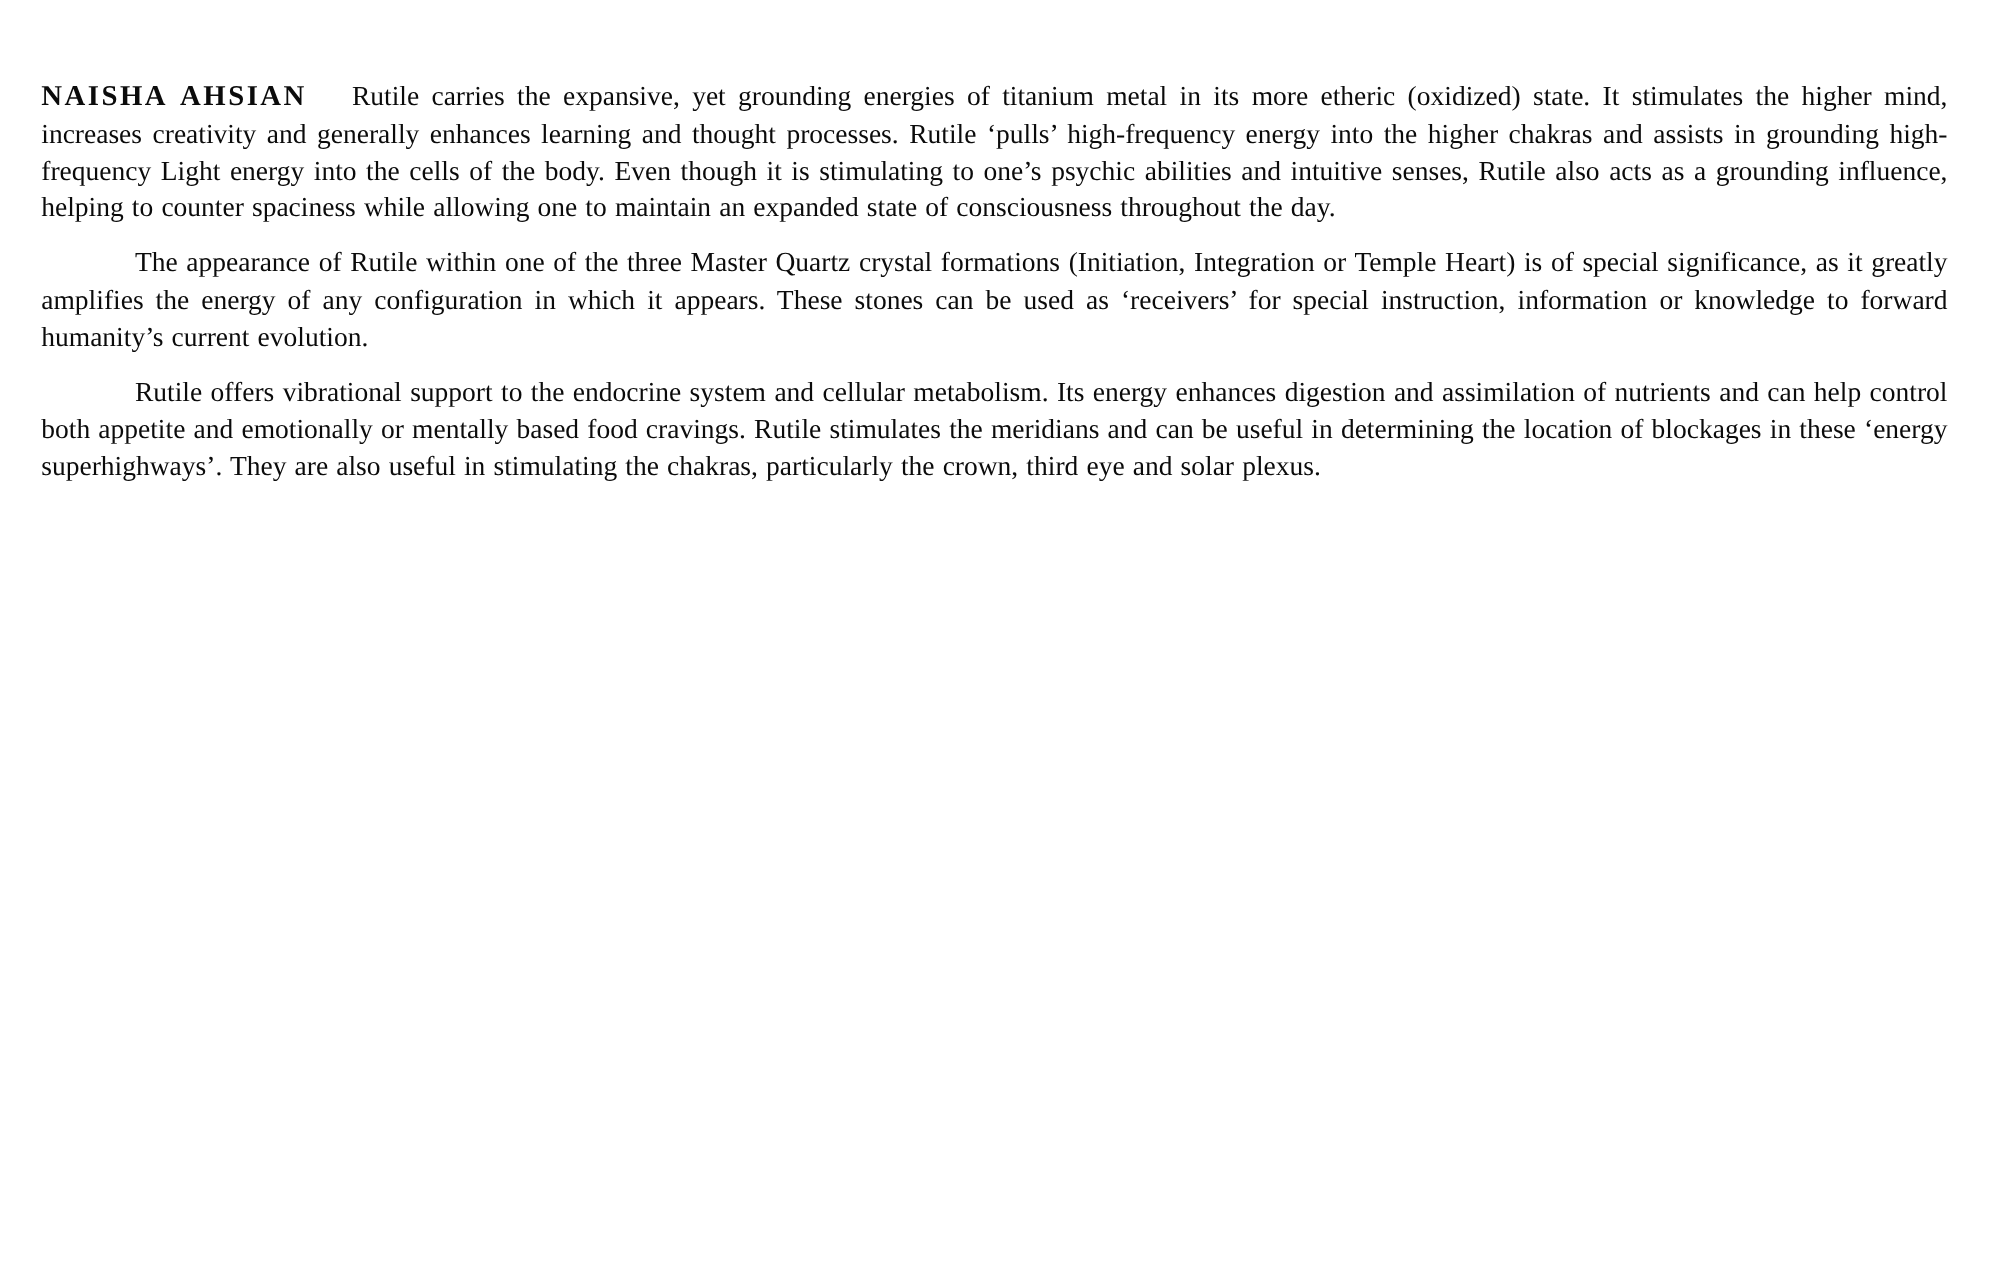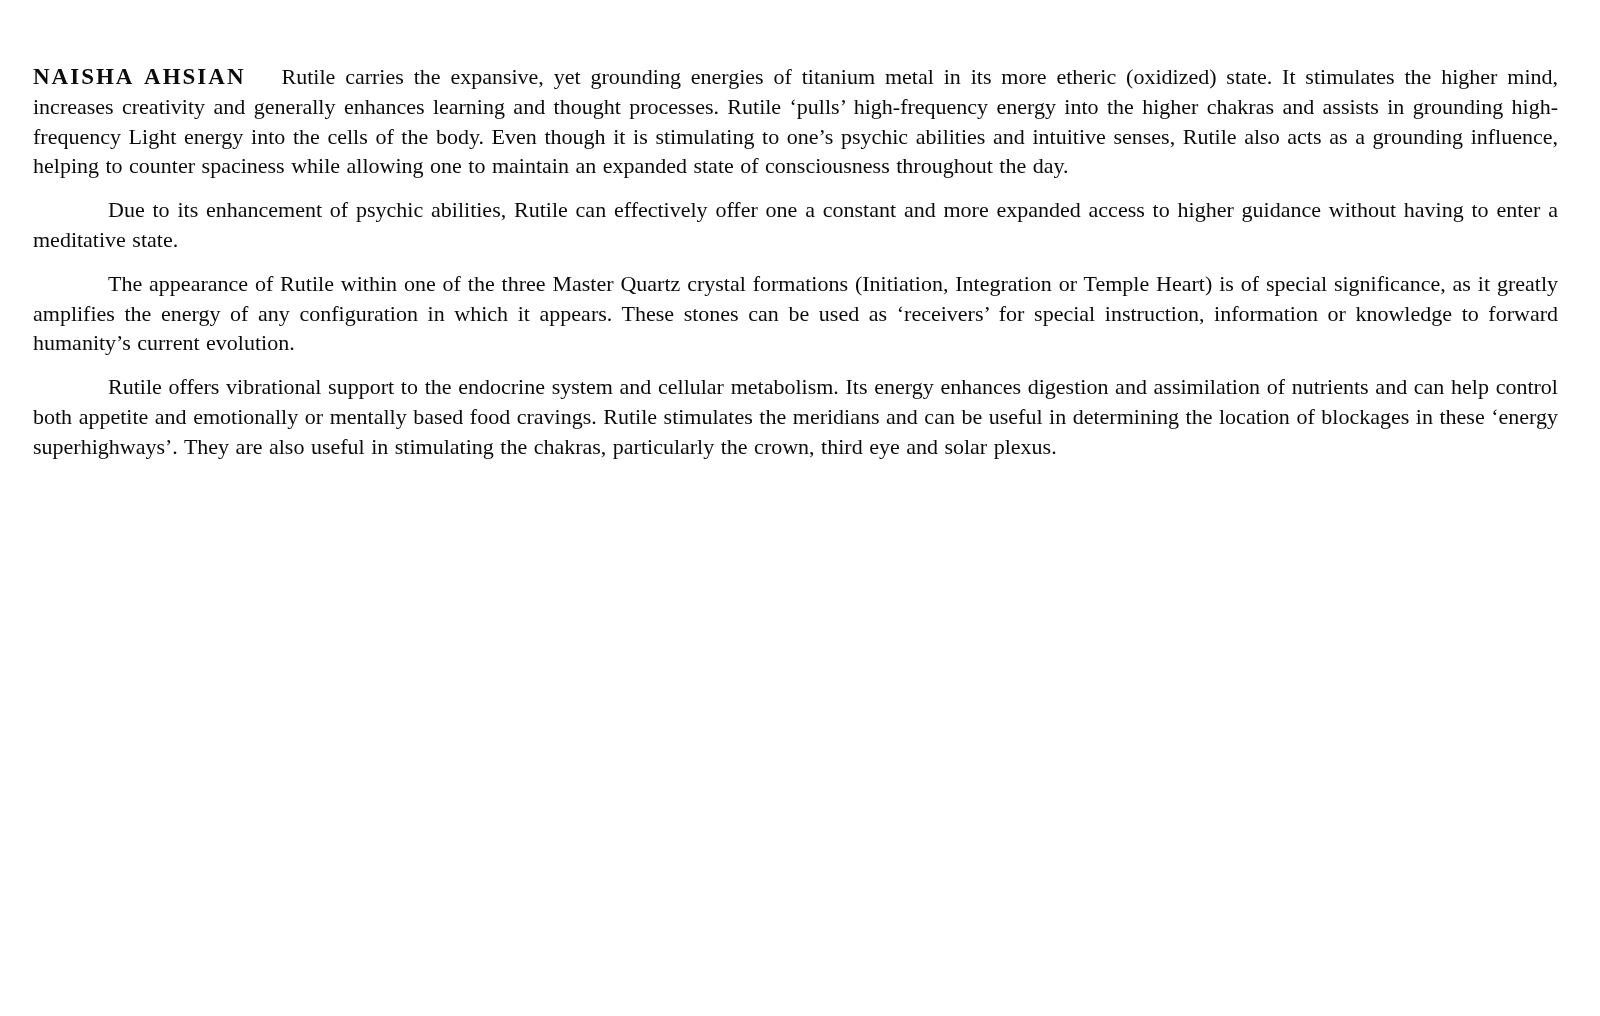--- a/index.html
+++ b/index.html
@@ -49,20 +49,19 @@
   }
 </style>
 </head>
 <body>
 
 <div class="page">
   <div class="text-block">
 
     <p class="para"><span class="author">NAISHA AHSIAN</span><span>Rutile carries the expansive, yet grounding energies of titanium metal in its more etheric (oxidized) state. It stimulates the higher mind, increases creativity and generally enhances learning and thought processes. Rutile ‘pulls’ high-frequency energy into the higher chakras and assists in grounding high-frequency Light energy into the cells of the body. Even though it is stimulating to one’s psychic abilities and intuitive senses, Rutile also acts as a grounding influence, helping to counter spaciness while allowing one to maintain an expanded state of consciousness throughout the day.</span></p>
 
-    <p class="para indent">Due to its enhancement of psychic abilities, Rutile can effectively offer one a constant and more expanded access to higher guidance without having to enter a meditative state.</p>
 
     <p class="para indent">The appearance of Rutile within one of the three Master Quartz crystal formations (Initiation, Integration or Temple Heart) is of special significance, as it greatly amplifies the energy of any configuration in which it appears. These stones can be used as ‘receivers’ for special instruction, information or knowledge to forward humanity’s current evolution.</p>
 
     <p class="para indent">Rutile offers vibrational support to the endocrine system and cellular metabolism. Its energy enhances digestion and assimilation of nutrients and can help control both appetite and emotionally or mentally based food cravings. Rutile stimulates the meridians and can be useful in determining the location of blockages in these ‘energy superhighways’. They are also useful in stimulating the chakras, particularly the crown, third eye and solar plexus.</p>
 
   </div>
 </div>
 
 </body></html>

